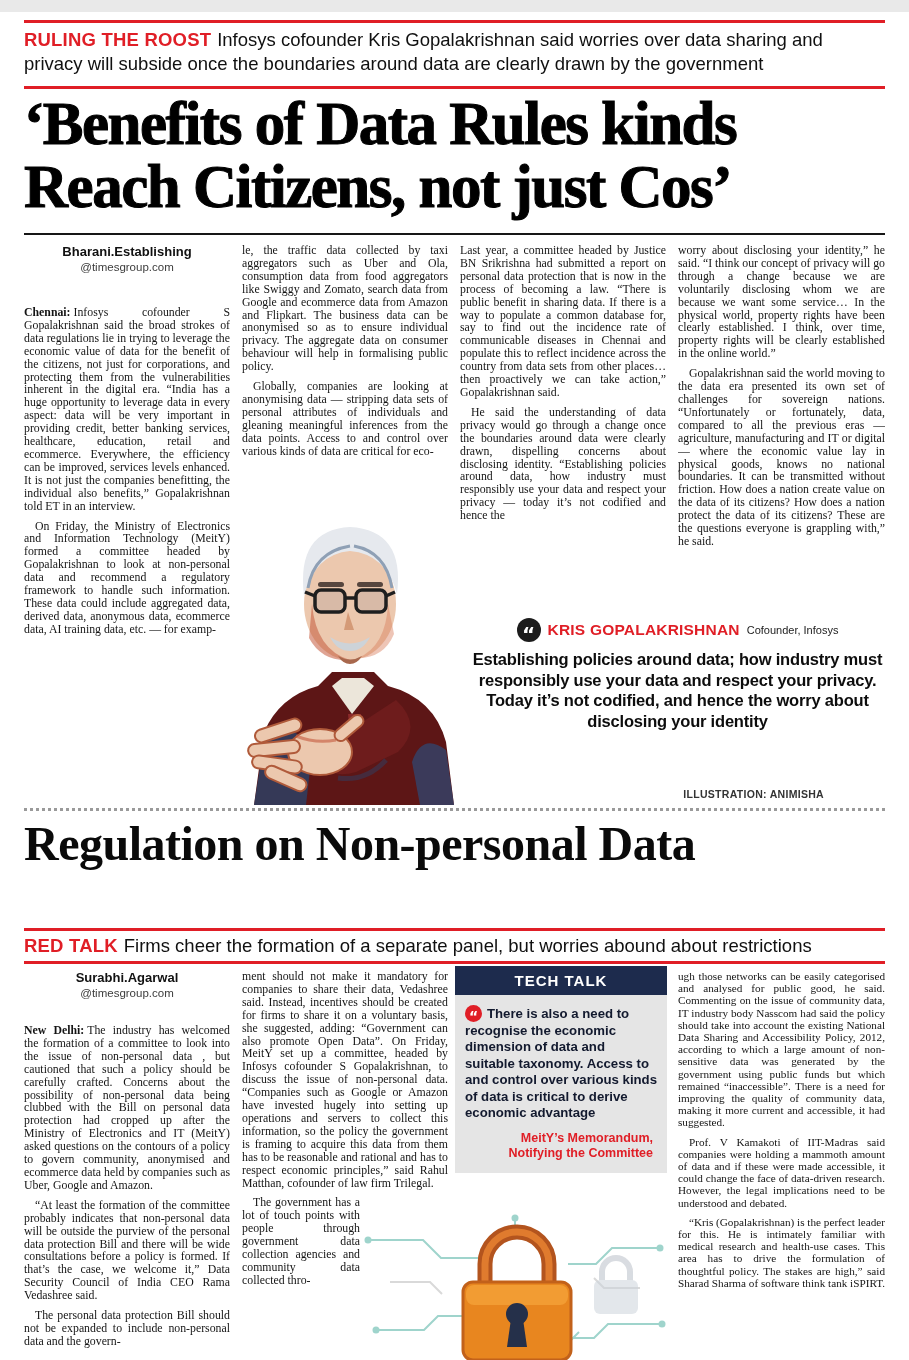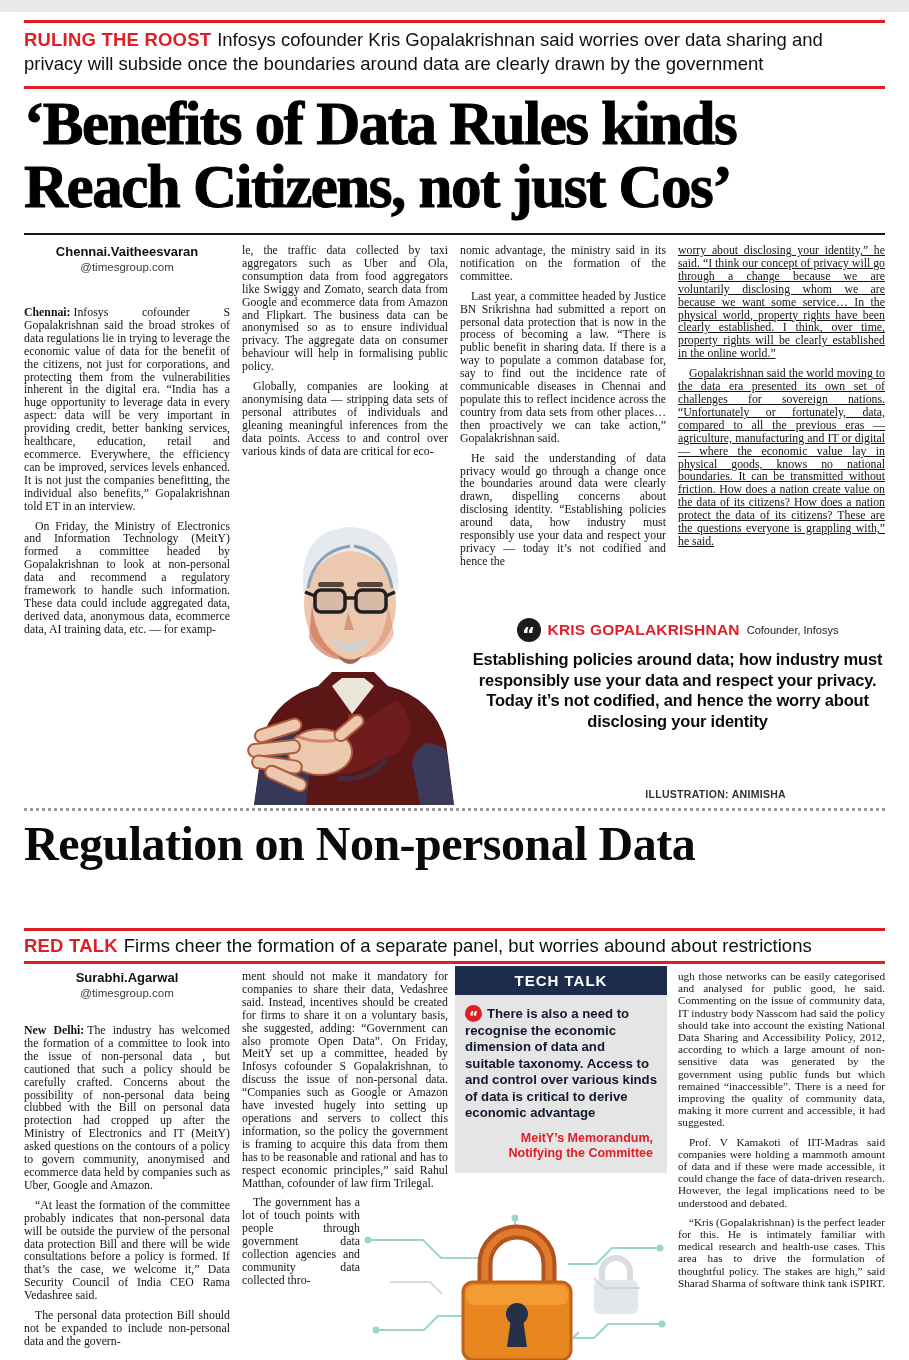--- a/index.html
+++ b/index.html
@@ -84,41 +84,40 @@
   <div class="abs rule-red" style="left:24px;top:74px;width:861px;"></div>
 
   <h1 class="abs headline1" style="left:24px;top:80px;width:861px;margin:0;">
     <span style="display:block;">‘Benefits of Data Rules kinds</span>
     <span style="display:block;">Reach Citizens, not just Cos’</span>
   </h1>
 
   <div class="abs rule-black" style="left:24px;top:221px;width:861px;height:1.5px;"></div>
 
   <div class="abs byline" style="left:24px;top:232px;width:206px;">
-    <div class="name">Chennai.Vaitheesvaran</div>
+    <div class="name">Bharani.Establishing</div>
     <div class="handle">@timesgroup.com</div>
   </div>
 
   <div class="abs col" style="left:24px;top:294px;width:206px;height:336px;">
     <p><b class="dateline">Chennai:</b><span>Infosys cofounder S Gopalakrishnan said the broad strokes of data regulations lie in trying to leverage the economic value of data for the benefit of the citizens, not just for corporations, and protecting them from the vulnerabilities inherent in the digital era. “India has a huge opportunity to leverage data in every aspect: data will be very important in providing credit, better banking services, healthcare, education, retail and ecommerce. Everywhere, the efficiency can be improved, services levels enhanced. It is not just the companies benefitting, the individual also benefits,” Gopalakrishnan told ET in an interview.</span></p>
     <p>On Friday, the Ministry of Electronics and Information Technology (MeitY) formed a committee headed by Gopalakrishnan to look at non-personal data and recommend a regulatory framework to handle such information. These data could include aggregated data, derived data, anonymous data, ecommerce data, AI training data, etc. — for examp-</p>
   </div>
 
   <div class="abs col" style="left:242px;top:232px;width:206px;height:262px;">
     <p>le, the traffic data collected by taxi aggregators such as Uber and Ola, consumption data from food aggregators like Swiggy and Zomato, search data from Google and ecommerce data from Amazon and Flipkart. The business data can be anonymised so as to ensure individual privacy. The aggregate data on consumer behaviour will help in formalising public policy.</p>
     <p>Globally, companies are looking at anonymising data — stripping data sets of personal attributes of individuals and gleaning meaningful inferences from the data points. Access to and control over various kinds of data are critical for eco-</p>
   </div>
 
   <div class="abs col" style="left:460px;top:232px;width:206px;height:366px;">
-    <p>nomic advantage, the ministry said in its notification on the formation of the committee.</p>
     <p>Last year, a committee headed by Justice BN Srikrishna had submitted a report on personal data protection that is now in the process of becoming a law. “There is public benefit in sharing data. If there is a way to populate a common database for, say to find out the incidence rate of communicable diseases in Chennai and populate this to reflect incidence across the country from data sets from other places… then proactively we can take action,” Gopalakrishnan said.</p>
     <p>He said the understanding of data privacy would go through a change once the boundaries around data were clearly drawn, dispelling concerns about disclosing identity. “Establishing policies around data, how industry must responsibly use your data and respect your privacy — today it’s not codified and hence the</p>
   </div>
 
-  <div class="abs col" style="left:678px;top:232px;width:207px;height:370px;text-decoration:underline;">
+  <div class="abs col" style="left:678px;top:232px;width:207px;height:370px;">
     <p>worry about disclosing your identity,” he said. “I think our concept of privacy will go through a change because we are voluntarily disclosing whom we are because we want some service… In the physical world, property rights have been clearly established. I think, over time, property rights will be clearly established in the online world.”</p>
     <p>Gopalakrishnan said the world moving to the data era presented its own set of challenges for sovereign nations. “Unfortunately or fortunately, data, compared to all the previous eras — agriculture, manufacturing and IT or digital — where the economic value lay in physical goods, knows no national boundaries. It can be transmitted without friction. How does a nation create value on the data of its citizens? How does a nation protect the data of its citizens? These are the questions everyone is grappling with,” he said.</p>
   </div>
 
   <div class="abs" style="left:236px;top:488px;width:228px;height:305px;">
     <svg width="228" height="305" viewBox="0 0 228 305" xmlns="http://www.w3.org/2000/svg">
 
       <path d="M18,305 L28,232 Q44,196 82,186 L96,172 H138 L152,186 Q198,198 210,242 L218,305 Z" fill="#5d1616"></path>
       <path d="M18,305 L28,242 Q58,216 76,252 L70,305 Z" fill="#2e3f63" opacity="0.85"></path>
       <path d="M218,305 L210,250 Q186,232 176,262 L184,305 Z" fill="#33446b" opacity="0.8"></path>
@@ -165,21 +164,21 @@
 
   <div class="abs quotebox" style="left:470px;top:606px;width:415px;">
     <div class="qb-head">
       <span class="qicon">“</span>
       <span class="qb-name">KRIS GOPALAKRISHNAN</span>
       <span class="qb-title">Cofounder, Infosys</span>
     </div>
     <div class="qb-quote">Establishing policies around data; how industry must responsibly use your data and respect your privacy. Today it’s not codified, and hence the worry about disclosing your identity</div>
   </div>
 
-  <div class="abs illo-credit" style="left:536px;top:776px;width:250px;">ILLUSTRATION: ANIMISHA</div>
+  <div class="abs illo-credit" style="left:574px;top:776px;width:250px;">ILLUSTRATION: ANIMISHA</div>
 
   <div class="abs dotted-divider" style="left:24px;top:796px;width:861px;"></div>
 
   <h2 class="abs headline2" style="left:24px;top:806px;width:861px;margin:0;">
     <span style="display:block;">Regulation on Non-personal Data</span>
   </h2>
 
   <div class="abs rule-red" style="left:24px;top:916px;width:861px;height:2.5px;"></div>
 
   <div class="abs kicker" style="left:24px;top:922px;width:861px;">

